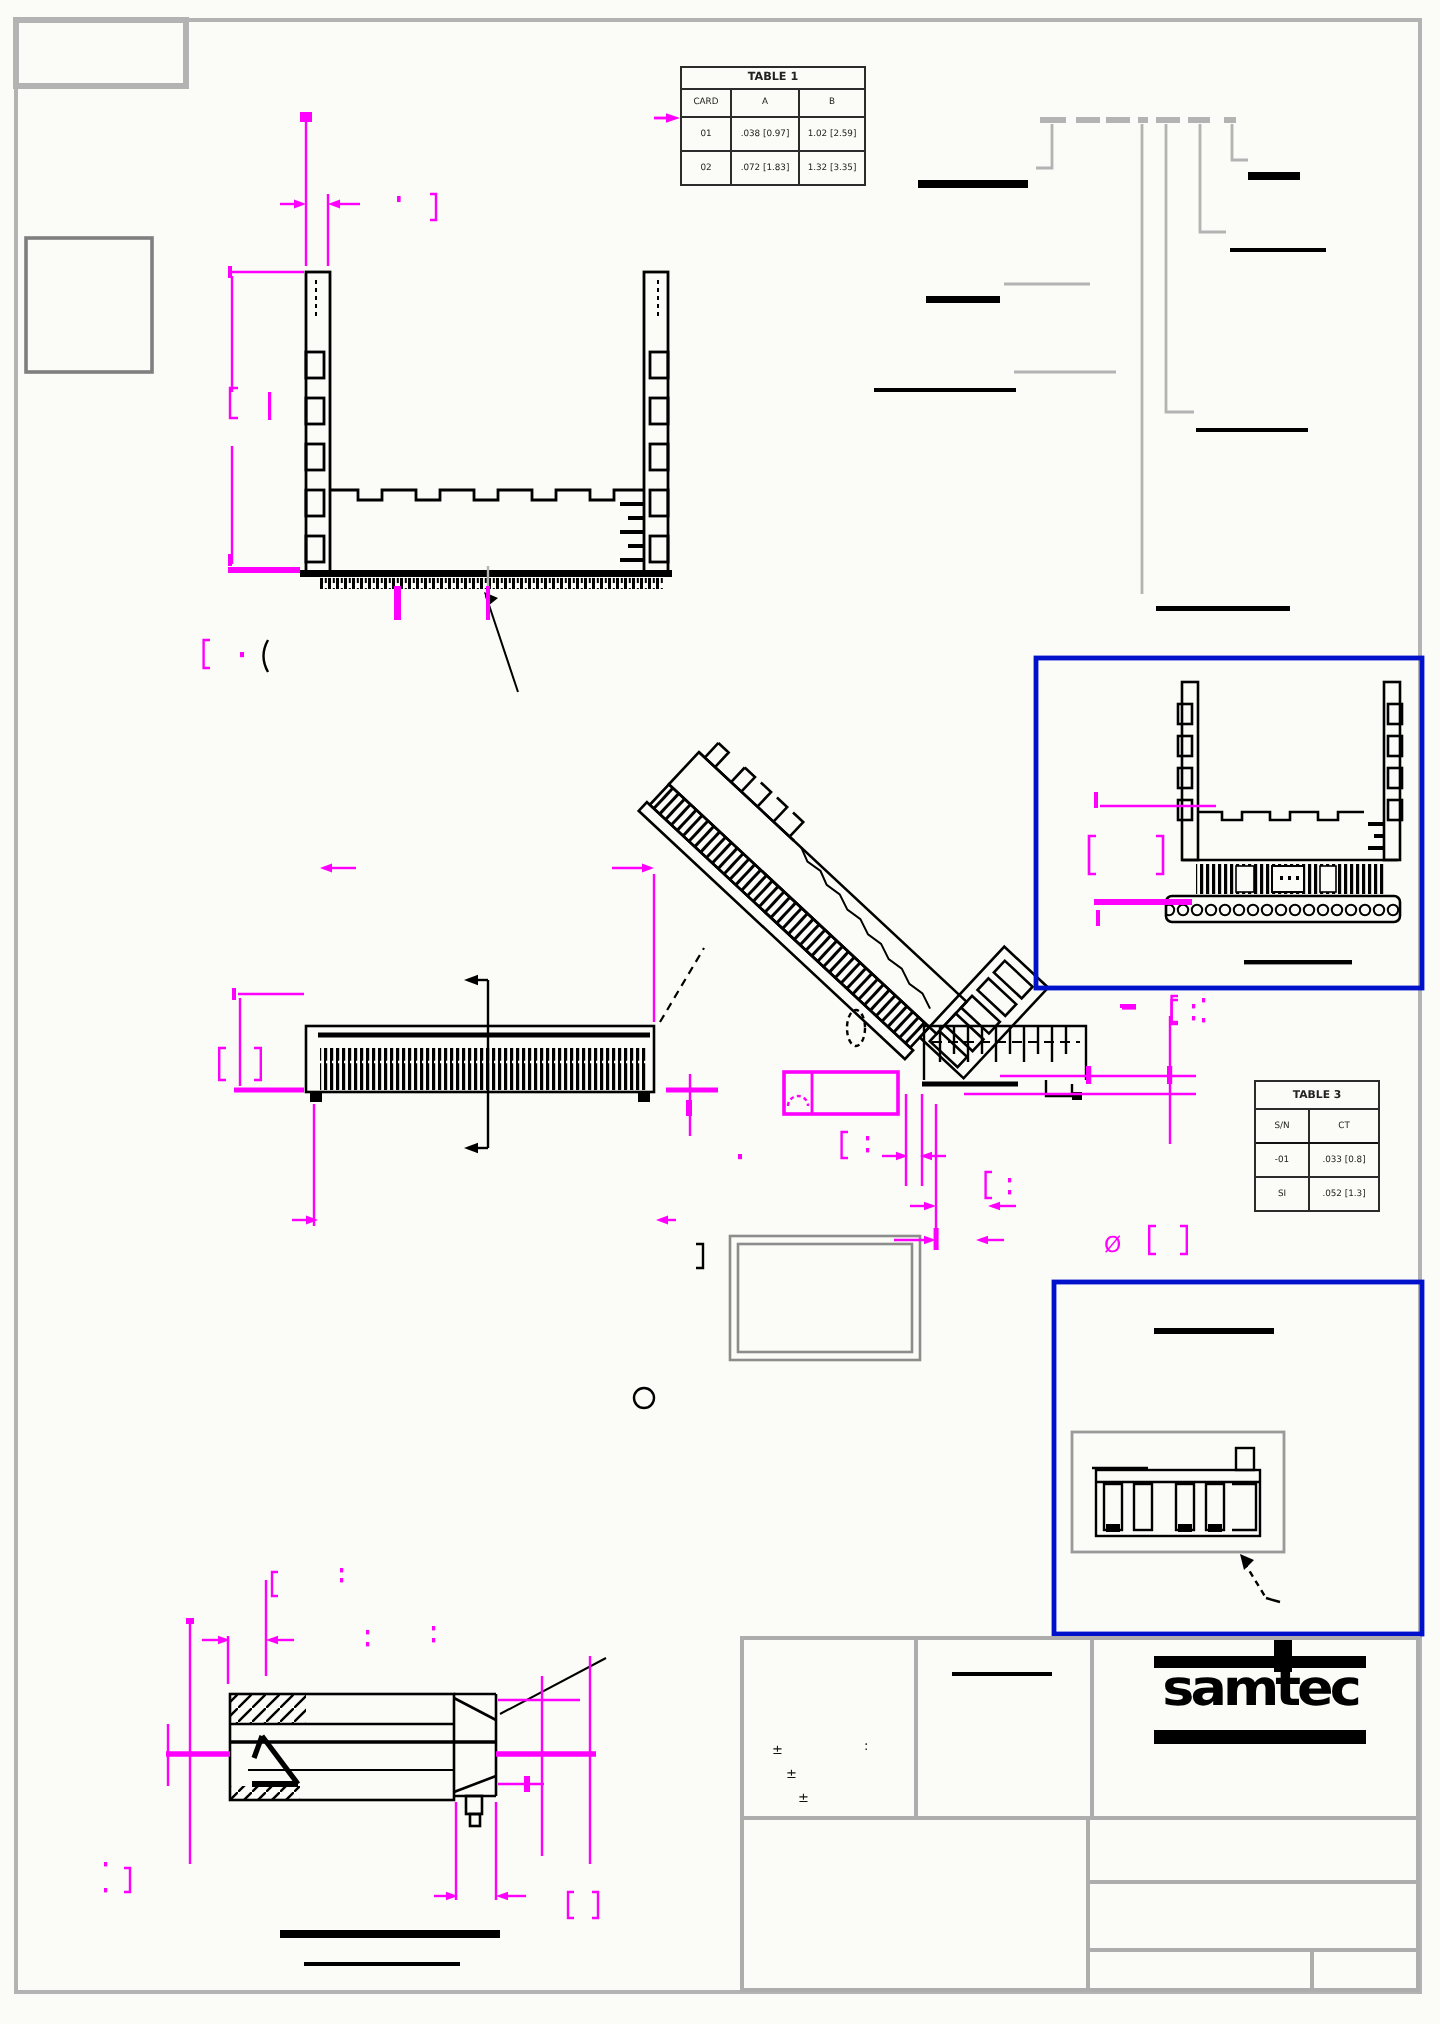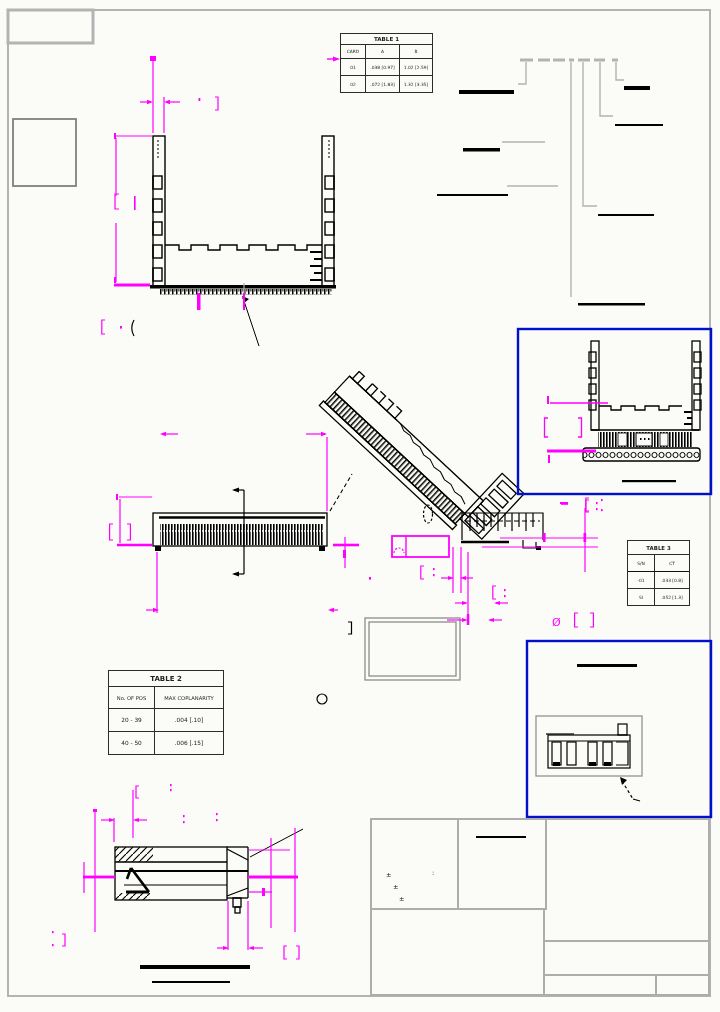--- a/index.html
+++ b/index.html
@@ -445,35 +445,20 @@
       <div class="c c1">.038 [0.97]</div>
       <div class="c c2">1.02 [2.59]</div>
     </div>
     <div class="row d">
       <div class="c c0">02</div>
       <div class="c c1">.072 [1.83]</div>
       <div class="c c2">1.32 [3.35]</div>
     </div>
   </div>
 
-  <div class="tbl" id="t2">
-    <div class="tt">TABLE 2</div>
-    <div class="row">
-      <div class="c c0">No. OF POS</div>
-      <div class="c c1">MAX COPLANARITY</div>
-    </div>
-    <div class="row d">
-      <div class="c c0">20 - 39</div>
-      <div class="c c1">.004 [.10]</div>
-    </div>
-    <div class="row d">
-      <div class="c c0">40 - 50</div>
-      <div class="c c1">.006 [.15]</div>
-    </div>
-  </div>
 
   <div class="tbl" id="t3">
     <div class="tt">TABLE 3</div>
     <div class="row hr">
       <div class="c c0">S/N</div>
       <div class="c c1">CT</div>
     </div>
     <div class="row">
       <div class="c c0">-01</div>
       <div class="c c1">.033 [0.8]</div>
@@ -487,20 +472,28 @@
   <div id="tb">
     <div class="tbc" id="tba">
       <span class="tol" style="left:14px;top:52px;">±</span>
       <span class="tol" style="left:21px;top:64px;">±</span>
       <span class="tol" style="left:27px;top:76px;">±</span>
       <span class="tol" style="left:60px;top:50px;">:</span>
     </div>
     <div class="tbc" id="tbb">
       <div id="redact-title"></div>
     </div>
+    <div class="tbc" id="tbc">
+      <div id="logo">
+        <div class="bar bt"></div>
+        <div class="stem"></div>
+        <div class="word">samtec</div>
+        <div class="bar bb"></div>
+      </div>
+    </div>
     <div class="tbc" id="tbr">
       <div class="tbrow" id="tbr1"></div>
       <div class="tbrow" id="tbr2"></div>
       <div class="tbrow" id="tbr3">
           <div class="split"></div>
         </div>
     </div>
   </div>
 
 </div>

